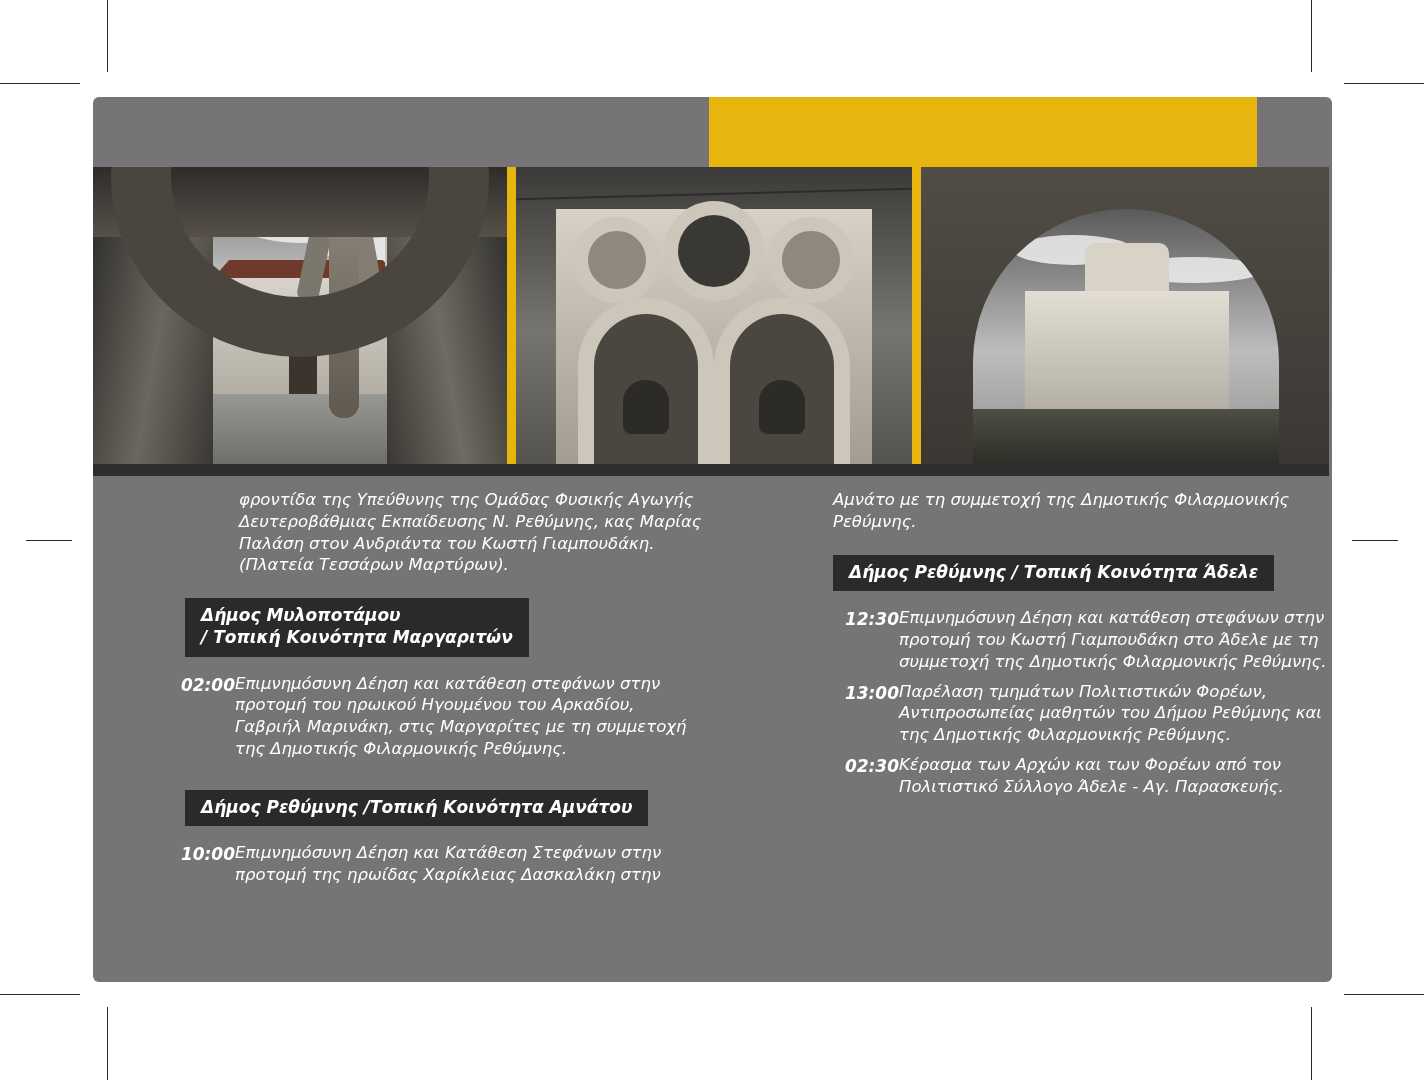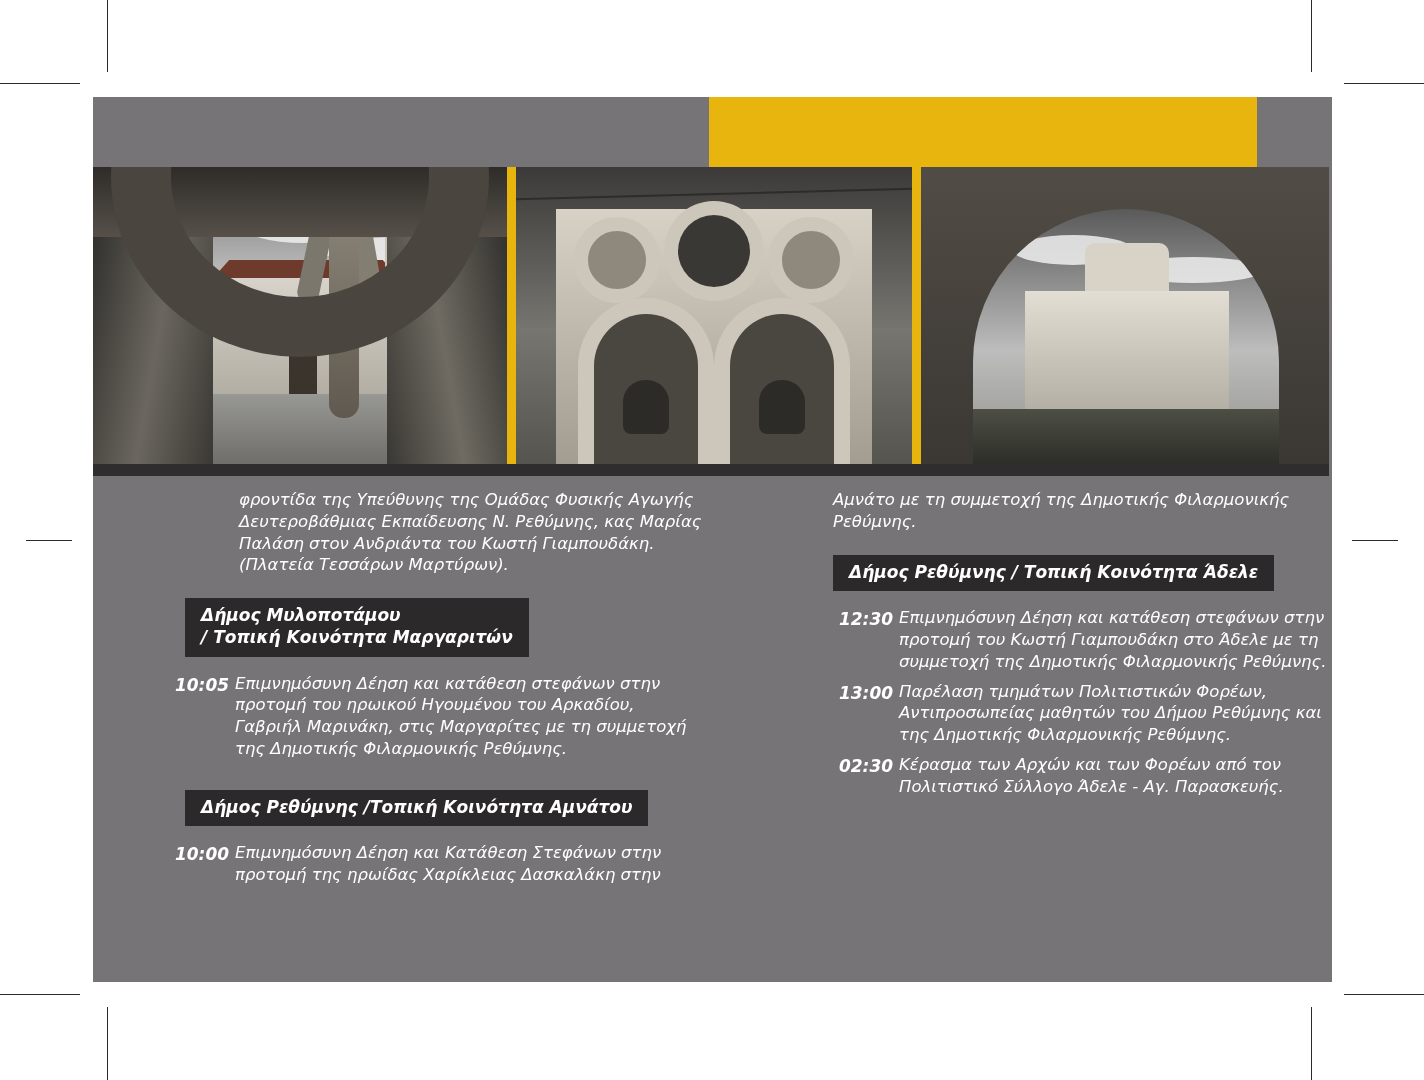--- a/index.html
+++ b/index.html
@@ -24,20 +24,21 @@
   .crop-h { height: 1px; }
 
   
   #poster {
     position: absolute;
     left: 93px;
     top: 97px;
     width: 1239px;
     height: 885px;
     background: #767477;
+    border-radius: 6px;
   }
 
   
   #yellow-block {
     position: absolute;
     left: 616px;
     top: 0px;
     width: 548px;
     height: 70px;
     background: #e8b50f;
@@ -119,21 +120,21 @@
     margin-bottom: 8px;
   }
   .row-time {
     flex: 0 0 66px;
     font-family: "DejaVu Sans", sans-serif;
     font-style: italic;
     font-weight: bold;
     font-size: 17px;
     color: #ffffff;
     line-height: 1.32;
-    text-align: center;
+    text-align: right;
     padding-top: 1px;
   }
   .row-desc {
     flex: 1 1 auto;
     font-family: "DejaVu Sans", sans-serif;
     font-style: italic;
     font-size: 16.5px;
     color: #ffffff;
     line-height: 1.32;
   }
@@ -349,21 +350,21 @@
 
     <div class="column col-left">
       <p class="intro-text">φροντίδα της Υπεύθυνης της Ομάδας Φυσικής Αγωγής  Δευτεροβάθμιας Εκπαίδευσης Ν. Ρεθύμνης, κας Μαρίας Παλάση  στον Ανδριάντα του Κωστή Γιαμπουδάκη. (Πλατεία Τεσσάρων Μαρτύρων).</p>
 
       <div class="banner-wrap">
         <div class="section-banner">Δήμος Μυλοποτάμου
 / Τοπική Κοινότητα Μαργαριτών</div>
       </div>
 
       <div class="schedule-row">
-        <div class="row-time">10:05</div>
+        <div class="row-time">02:00</div>
         <div class="row-desc">Επιμνημόσυνη Δέηση και κατάθεση στεφάνων στην προτομή του ηρωικού Ηγουμένου του Αρκαδίου, Γαβριήλ Μαρινάκη, στις Μαργαρίτες με τη συμμετοχή της Δημοτικής Φιλαρμονικής Ρεθύμνης.</div>
       </div>
 
       <div class="banner-wrap">
         <div class="section-banner">Δήμος Ρεθύμνης /Τοπική Κοινότητα Αμνάτου</div>
       </div>
 
       <div class="schedule-row">
         <div class="row-time">10:00</div>
         <div class="row-desc">Επιμνημόσυνη Δέηση και Κατάθεση Στεφάνων στην προτομή της ηρωίδας Χαρίκλειας Δασκαλάκη στην</div>

